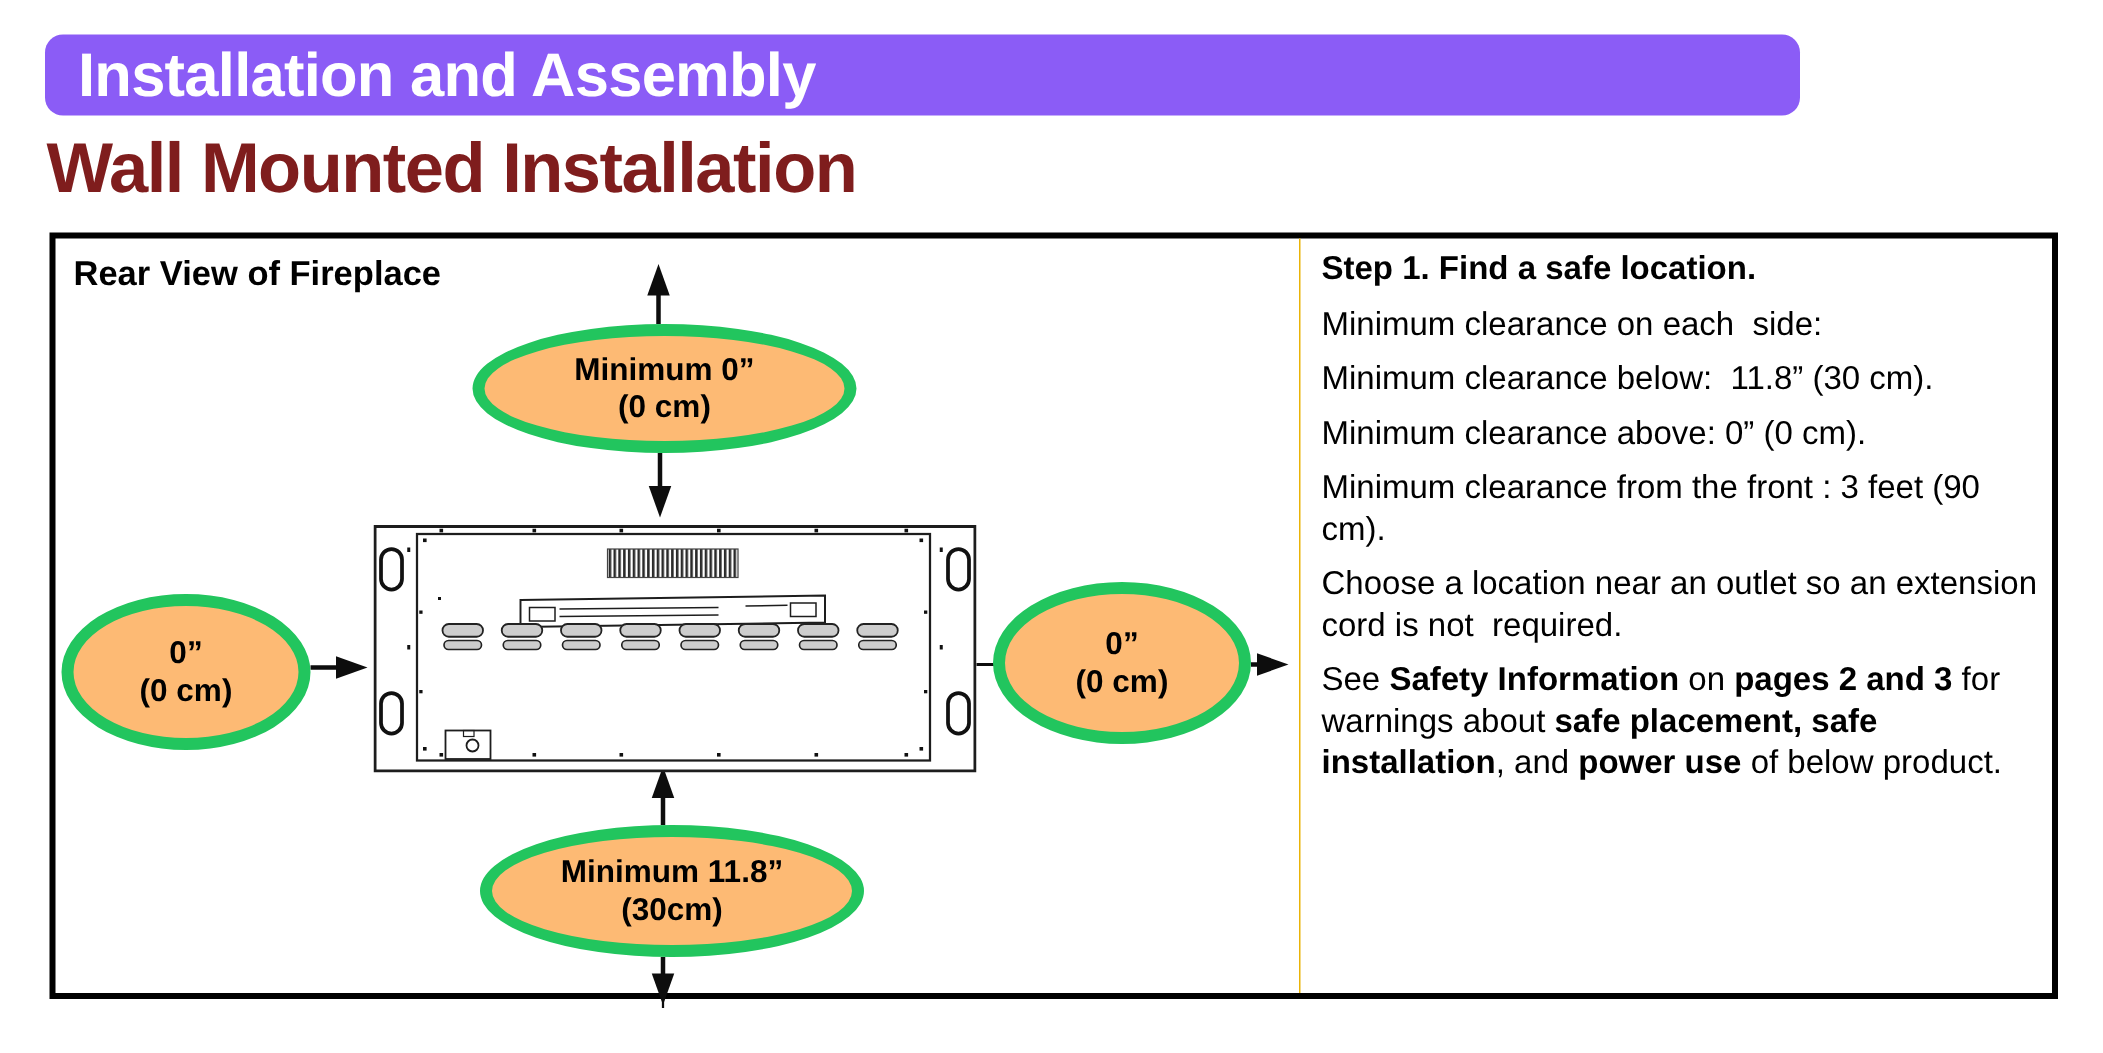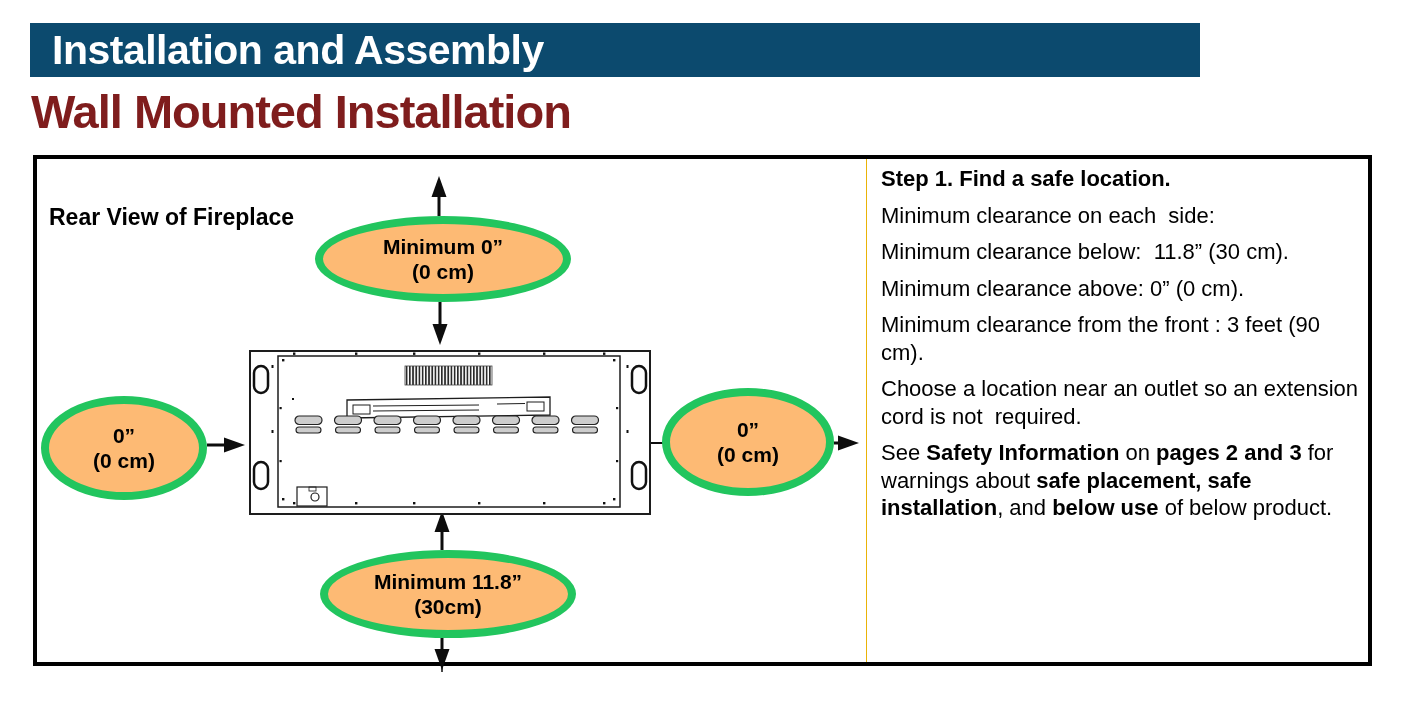--- a/index.html
+++ b/index.html
@@ -2,35 +2,35 @@
 <html><head>
 <meta charset="utf-8">
 <style>
   html,body{margin:0;padding:0;background:#fff;}
   body{
     width:1402px;height:702px;position:relative;overflow:hidden;
     font-family:"Liberation Sans", sans-serif;color:#000;
   }
   .banner{
     position:absolute;left:30px;top:23px;width:1170px;height:54px;
-    background:#0c4a6e;color:#fff;display:flex;align-items:center;
+    background:#8b5cf6;color:#fff;display:flex;align-items:center;
     padding-left:22px;box-sizing:border-box;
-    font-size:41px;font-weight:bold;letter-spacing:-0.5px;
+    font-size:41px;font-weight:bold;letter-spacing:-0.5px;border-radius:12px;
   }
   .page-title{
     position:absolute;left:31px;top:84px;margin:0;
     font-size:47px;font-weight:bold;letter-spacing:-1px;color:#7f1d1d;
   }
   .content-box{
     position:absolute;left:33px;top:155px;width:1339px;height:511px;
     border:4px solid #000;box-sizing:border-box;display:flex;background:#fff;
   }
   .diagram-pane{position:relative;width:829px;flex:none;}
   .diagram-title{
-    position:absolute;left:12px;top:10px;font-size:23px;font-weight:bold;z-index:3;margin-top:35px;
+    position:absolute;left:12px;top:10px;font-size:23px;font-weight:bold;z-index:3;
   }
   .arrows-svg{position:absolute;left:0;top:0;width:829px;height:503px;overflow:visible;z-index:1;}
   .fireplace-svg{position:absolute;left:212px;top:191px;width:402px;height:165px;z-index:2;}
   .clearance{
     position:absolute;border:8px solid #22c55e;border-radius:50%;background:#fdba74;
     display:flex;flex-direction:column;justify-content:center;align-items:center;
     font-weight:bold;font-size:21px;line-height:25px;text-align:center;
     box-sizing:border-box;z-index:3;
   }
   .clearance-top{left:278px;top:57px;width:256px;height:86px;}
@@ -188,15 +188,15 @@
     </div>
   </div>
 
   <div class="instructions-pane">
       <p><span class="b">Step 1. Find a safe location.</span></p>
       <p><span>Minimum clearance on each  side:</span></p>
       <p><span>Minimum clearance below:  11.8” (30 cm).</span></p>
       <p><span>Minimum clearance above: 0” (0 cm).</span></p>
       <p><span>Minimum clearance from the front : 3 feet (90 cm).</span></p>
       <p><span>Choose a location near an outlet so an extension cord is not  required.</span></p>
-      <p><span>See </span><span class="b">Safety Information</span><span> on </span><span class="b">pages 2 and 3</span><span> for warnings about </span><span class="b">safe placement,</span><span> </span><span class="b">safe installation</span><span>, and </span><span class="b">below use</span><span> of below product.</span></p>
+      <p><span>See </span><span class="b">Safety Information</span><span> on </span><span class="b">pages 2 and 3</span><span> for warnings about </span><span class="b">safe placement,</span><span> </span><span class="b">safe installation</span><span>, and </span><span class="b">power use</span><span> of below product.</span></p>
     </div>
 </div>
 
 </body></html>

